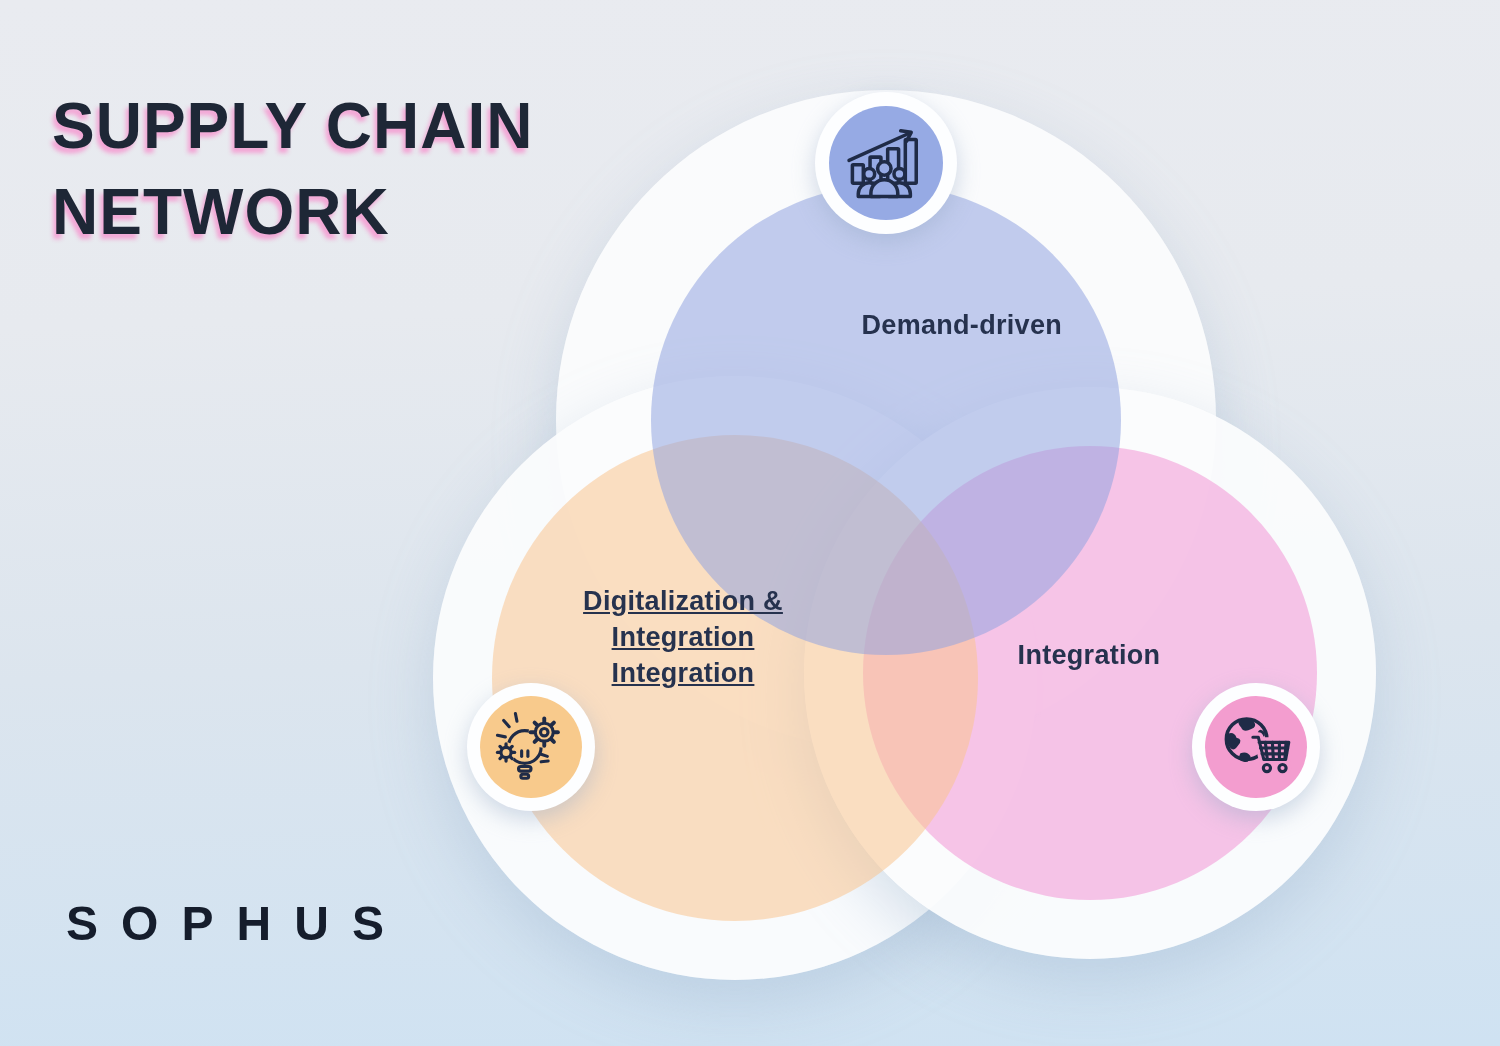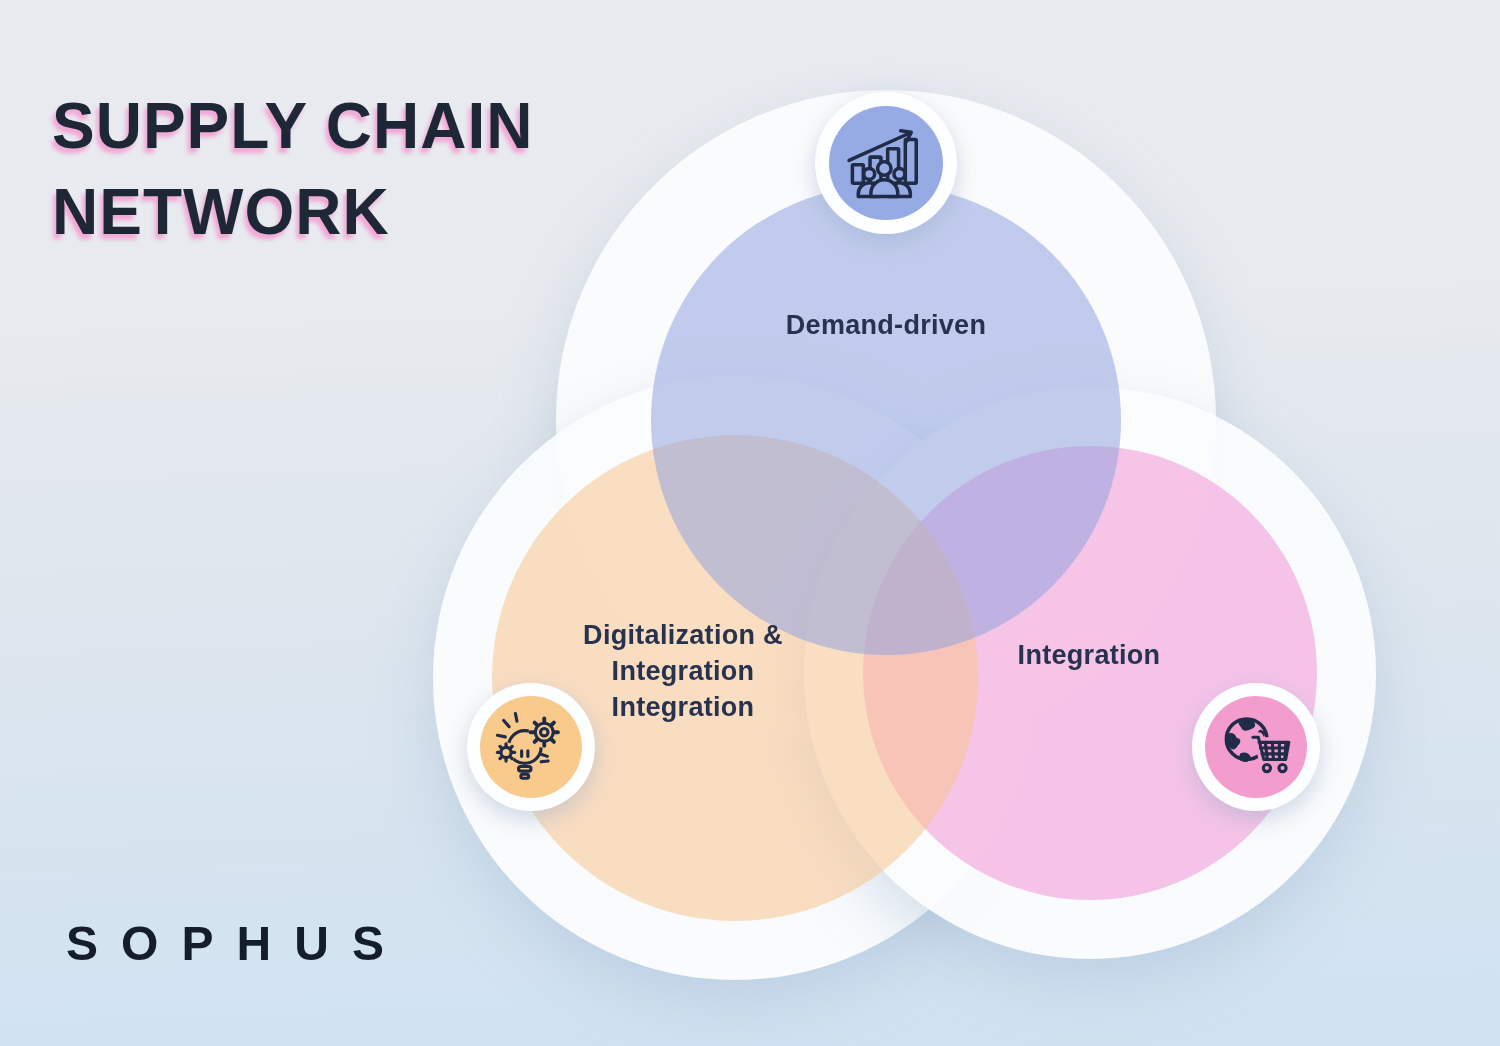--- a/index.html
+++ b/index.html
@@ -35,22 +35,22 @@
   .c-pink  {left:863px;top:446px;width:454px;height:454px;background:rgba(242,149,213,.55);}
   .c-orange{left:492px;top:435px;width:486px;height:486px;background:rgba(250,197,144,.55);}
   .c-blue  {left:651px;top:185px;width:470px;height:470px;background:rgba(146,164,224,.55);}
 
   
   .vlabel{
     position:absolute;width:400px;text-align:center;
     font-size:27px;font-weight:700;line-height:1.33;letter-spacing:.3px;
     color:#26324e;
   }
-  .lbl-demand {left:686px;top:308px;}
-  .lbl-digital{left:483px;top:618px;}
+  .lbl-demand {left:662px;top:308px;text-align:right;}
+  .lbl-digital{left:483px;top:584px;text-decoration:underline;}
   .lbl-omni   {left:889px;top:638px;}
   .lbl-line{display:block;}
 
   
   .badge-ring{
     position:absolute;border-radius:50%;background:#fdfeff;
     box-shadow:0 8px 22px rgba(150,170,200,.45);
     display:flex;align-items:center;justify-content:center;
   }
   .badge-inner{
@@ -60,21 +60,21 @@
   .ring-top  {left:815px; top:92px; width:142px;height:142px;}
   .ring-left {left:467px; top:683px;width:128px;height:128px;}
   .ring-right{left:1192px;top:683px;width:128px;height:128px;}
   .inner-top  {width:114px;height:114px;background:#96aae4;}
   .inner-left {width:102px;height:102px;background:#f8ca8c;}
   .inner-right{width:102px;height:102px;background:#f39dcf;}
   .badge-inner svg{display:block;}
 
   
   .logo{
-    position:absolute;left:66px;top:916px;
+    position:absolute;left:66px;top:896px;
     font-size:48px;font-weight:700;letter-spacing:.48em;
     color:#151d2c;
   }
 </style>
 </head>
 <body>
 
 <div class="canvas">
 
   <h1 class="title" style="margin:0;">

